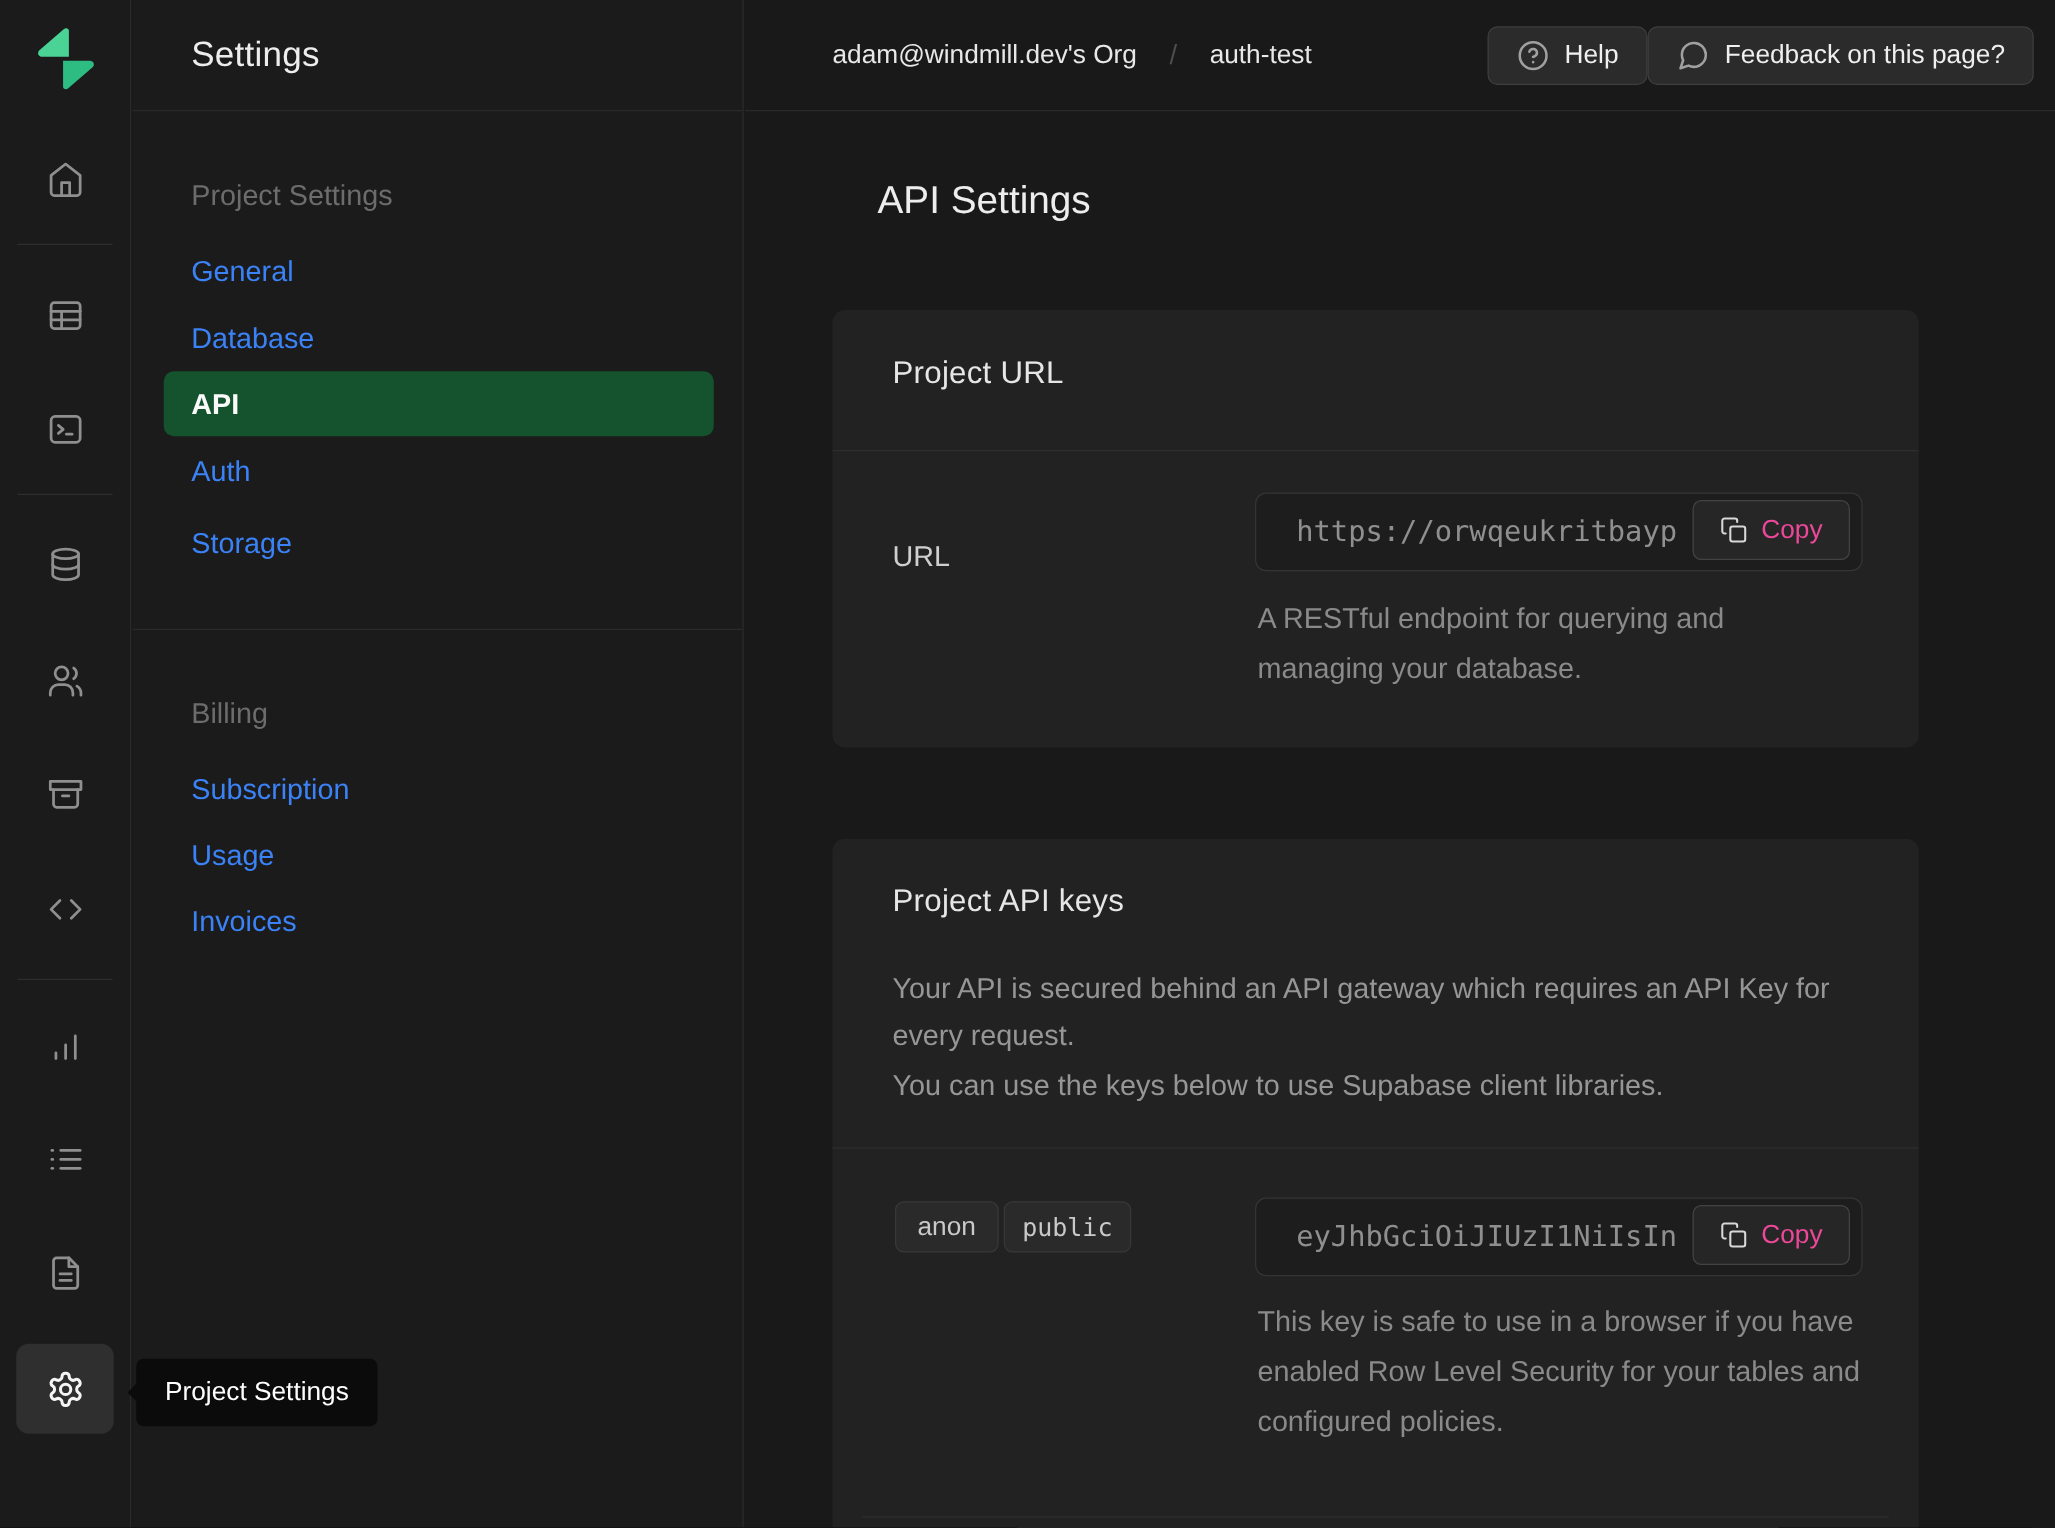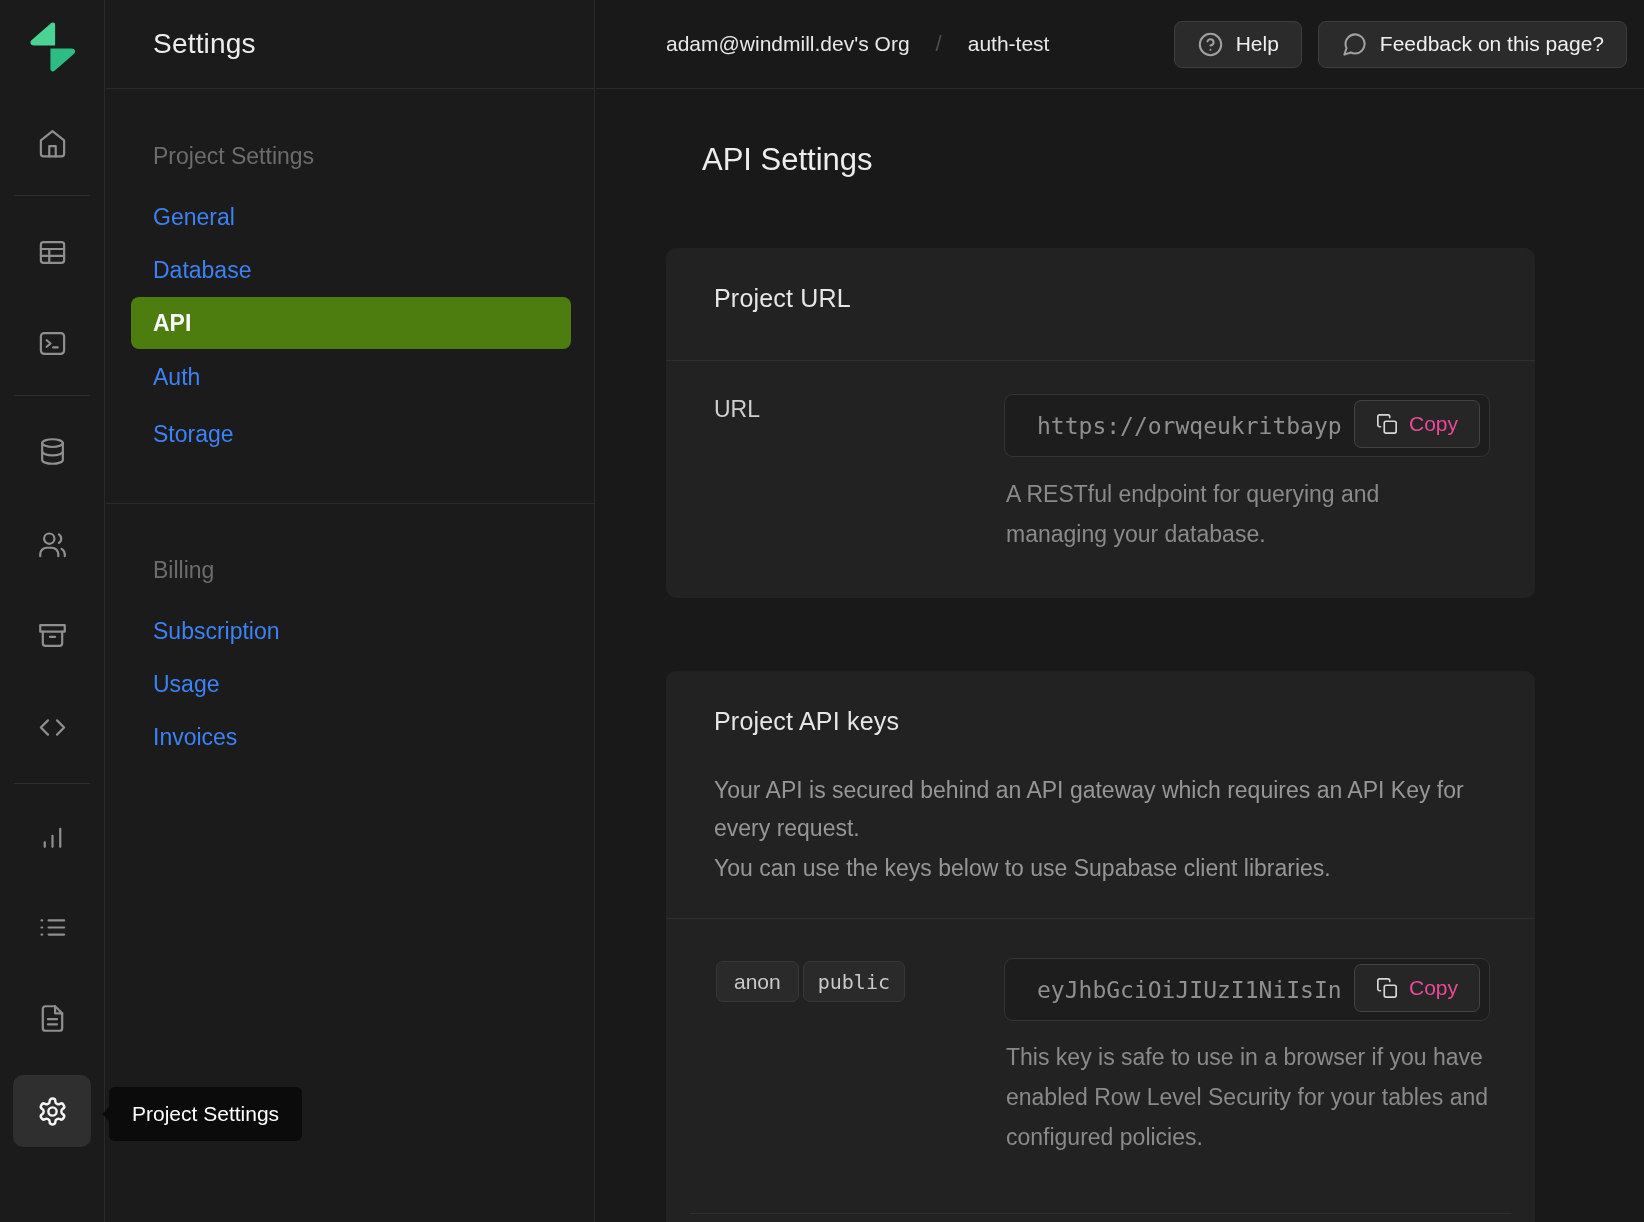--- a/index.html
+++ b/index.html
@@ -30,48 +30,48 @@
   .settings-nav {
     position:absolute; left:106px; top:0; width:489px; height:100%;
     background:#1b1b1b; border-right:1px solid #2a2a2a;
   }
   .nav-header { position:absolute; left:0; top:0; width:100%; height:89px;
     border-bottom:1px solid #2a2a2a; display:flex; align-items:center; padding-left:47px; }
   .nav-title { font-size:28px; font-weight:500; color:#ededed; letter-spacing:.2px; }
   .nav-section-header { position:absolute; left:47px; font-size:23px; color:#6c6c6c; }
   .nav-item { position:absolute; left:47px; font-size:23px; color:#3b82f6; cursor:pointer; }
   .nav-item-active {
-    position:absolute; left:25px; width:440px; height:52px; background:#4d7c0f;
+    position:absolute; left:25px; width:440px; height:52px; background:#14532d;
     border-radius:8px; display:flex; align-items:center; padding-left:22px;
     font-size:23px; font-weight:700; color:#fafafa; cursor:pointer;
   }
   .nav-div { position:absolute; left:0; width:100%; height:1px; background:#2a2a2a; }
   
   .main { position:absolute; left:596px; top:0; width:1048px; height:100%; background:#191919; }
   .main-header { position:absolute; left:0; top:0; width:100%; height:89px;
     border-bottom:1px solid #2a2a2a; display:flex; align-items:center; }
   .breadcrumb { display:flex; align-items:center; gap:26px; margin-left:70px; font-size:21px; }
   .crumb { color:#e8e8e8; cursor:pointer; }
   .crumb-sep { color:#4d4d4d; font-size:22px; }
-  .header-actions { margin-left:auto; margin-right:17px; display:flex; gap:16px; }
+  .header-actions { margin-left:auto; margin-right:17px; display:flex; }
   .hbtn {
     display:flex; align-items:center; gap:12px; height:47px; padding:0 22px;
     background:#2b2b2b; border:1px solid #3e3e3e; border-radius:8px;
     font-size:21px; color:#efefef; cursor:pointer; white-space:nowrap;
   }
   .hbtn svg { width:27px; height:27px; stroke:#a0a0a0; fill:none; stroke-width:1.8;
     stroke-linecap:round; stroke-linejoin:round; }
   .page-title { position:absolute; left:70px; top:142px; font-size:31px; font-weight:500; color:#ededed;margin-left:36px; }
   
   .card { position:absolute; left:70px; width:869px; background:#222222; border-radius:10px; }
   .card-1 { top:248px; height:350px; }
   .card-2 { top:671px; height:690px; }
   .card-title { position:absolute; left:48px; font-size:25px; color:#e6e6e6; letter-spacing:.2px; }
   .card-div { position:absolute; left:0; width:100%; height:1px; background:#2e2e2e; }
-  .field-label { position:absolute; left:48px; font-size:23px; color:#cfcfcf; }
+  .field-label { position:absolute; left:48px; font-size:23px; color:#cfcfcf;margin-top:36px; }
   .mono-input {
     position:absolute; left:338px; width:486px; height:63px;
     background:#1d1d1d; border:1px solid #343434; border-radius:9px;
     display:flex; align-items:center; padding-left:32px; overflow:hidden;
     font-family:"DejaVu Sans Mono", monospace; font-size:23px; color:#8f8f8f;
     white-space:nowrap; cursor:text;
   }
   .copy-btn {
     position:absolute; display:flex; align-items:center; gap:11px; height:48px; padding:0 21px;
     background:#262626; border:1px solid #434343; border-radius:7px;

